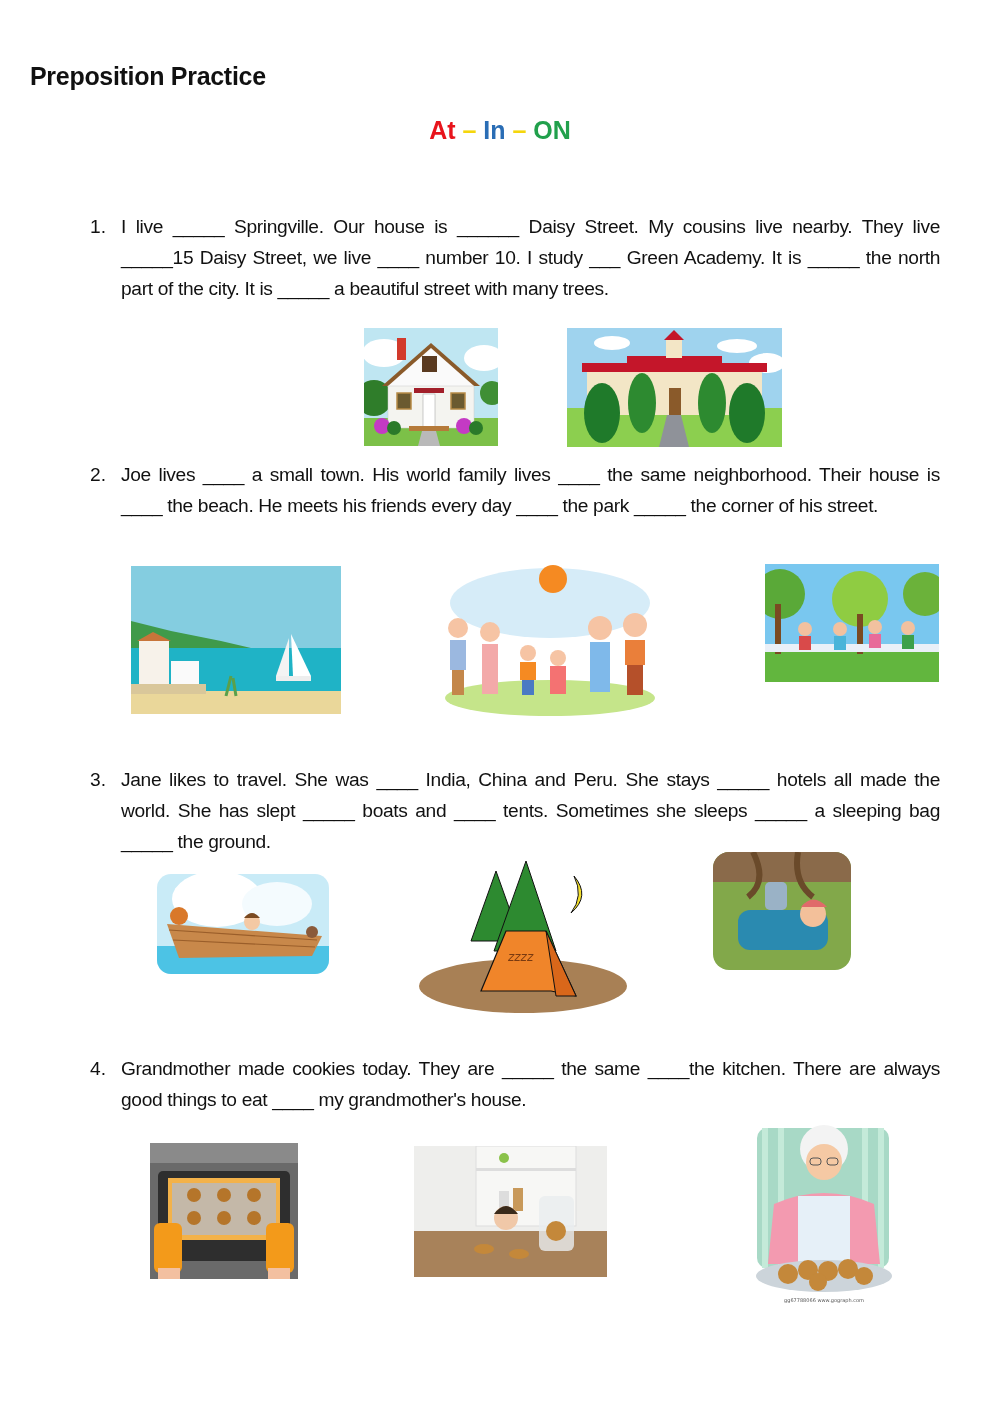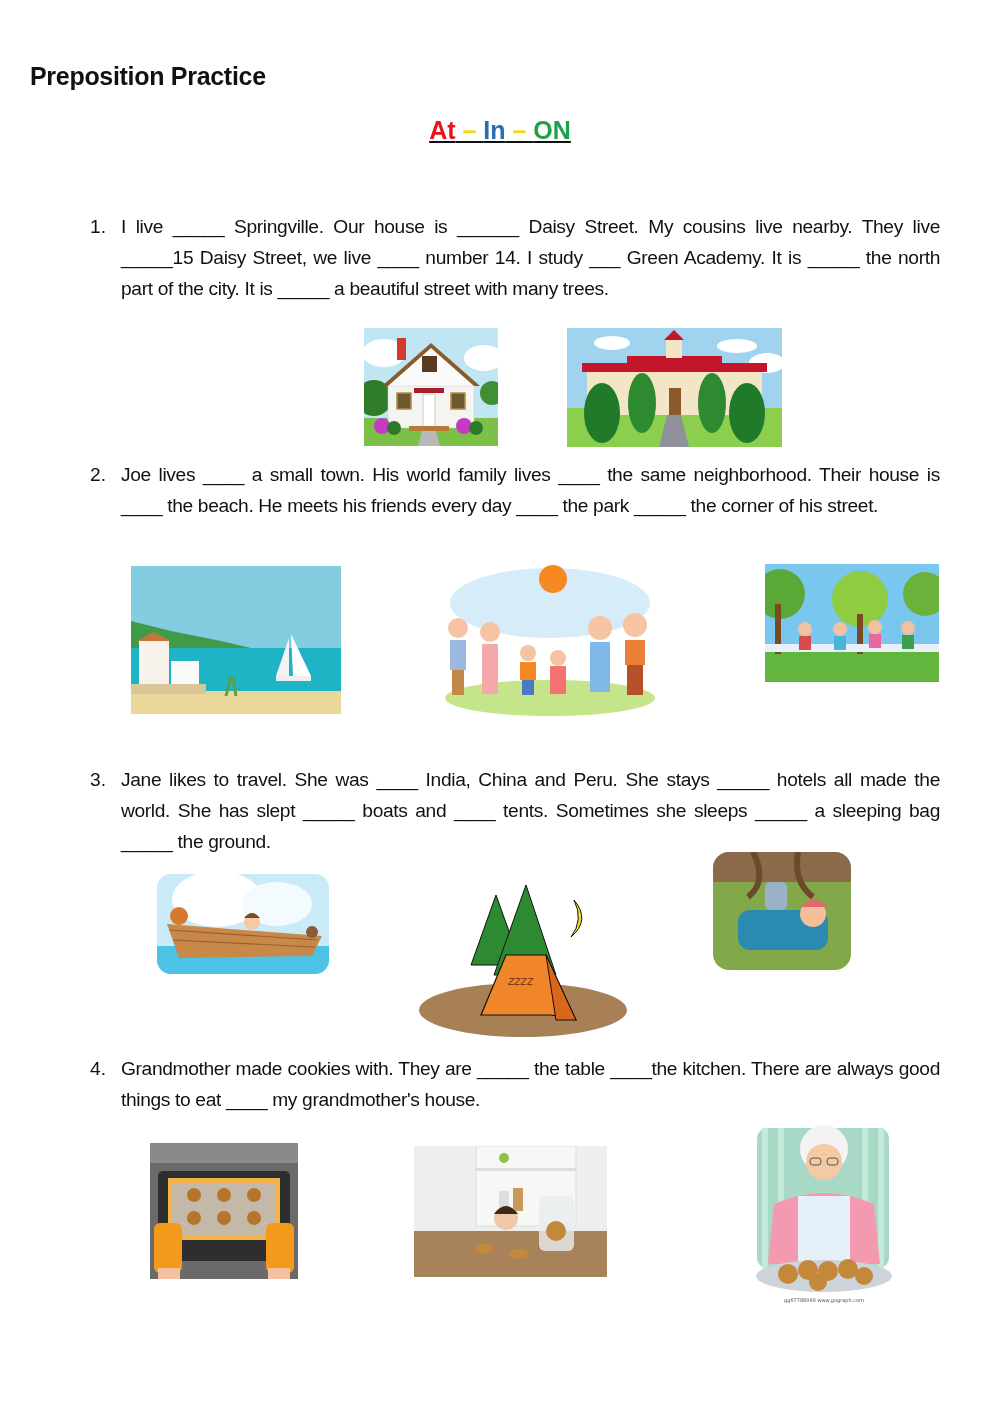--- a/index.html
+++ b/index.html
@@ -1,42 +1,42 @@
 <!DOCTYPE html>
 <html><head>
 <meta charset="utf-8">
 <style>
   html, body { margin: 0; padding: 0; background: #ffffff; }
   body { width: 1000px; height: 1414px; position: relative; overflow: hidden;
          font-family: "Liberation Sans", "DejaVu Sans", sans-serif; color: #111; }
   .title { position: absolute; top: 62px; left: 0; width: 1000px; text-align: left;
            font-size: 25px; font-weight: bold; letter-spacing: -0.3px; margin-left: 30px; }
   .subtitle { position: absolute; top: 116px; left: 0; width: 1000px; text-align: center;
-              font-size: 25px; font-weight: bold; text-decoration: underline; }
+              font-size: 25px; font-weight: bold; }
   .c-at { color: #e8141c; }
   .c-dash { color: #f5d60c; }
   .c-in { color: #2a6db5; }
   .c-on { color: #21a04c; }
   .q { position: absolute; left: 90px; width: 850px; font-size: 19.2px; line-height: 31px; }
   .q .num { position: absolute; left: 0; top: 0; width: 30px; }
   .q .txt { margin-left: 31px; text-align: justify; letter-spacing: -0.35px; }
   .pic { position: absolute; overflow: hidden; }
   .pic svg { display: block; width: 100%; height: 100%; }
 </style>
 </head>
 <body>
 
 <div class="title">Preposition Practice</div>
 <div class="subtitle">
   <span class="c-at">At</span><span class="c-dash"> – </span><span class="c-in">In</span><span class="c-dash"> – </span><span class="c-on">ON</span>
 </div>
 
 <div class="q" style="top:211px;">
   <span class="num">1.</span>
-  <div class="txt">I live _____ Springville. Our house is ______ Daisy Street. My cousins live nearby. They live _____15 Daisy Street, we live ____ number 14.  I study ___ Green Academy. It is _____ the north part of the city. It is _____ a beautiful street with many trees.</div>
+  <div class="txt">I live _____ Springville. Our house is ______ Daisy Street. My cousins live nearby. They live _____15 Daisy Street, we live ____ number 10.  I study ___ Green Academy. It is _____ the north part of the city. It is _____ a beautiful street with many trees.</div>
 </div>
 
 <div class="pic" style="left:364px; top:328px; width:134px; height:118px;">
   <svg viewBox="0 0 134 118" preserveAspectRatio="none">
     <rect width="134" height="118" fill="#bfe6f2"></rect>
     <ellipse cx="20" cy="25" rx="22" ry="14" fill="#fff"></ellipse>
     <ellipse cx="120" cy="30" rx="20" ry="13" fill="#fff"></ellipse>
     <rect x="0" y="90" width="134" height="28" fill="#7cc048"></rect>
     <circle cx="10" cy="70" r="18" fill="#2f7d2a"></circle>
     <circle cx="128" cy="65" r="12" fill="#3f8f35"></circle>
@@ -163,21 +163,21 @@
     <rect x="0" y="72" width="172" height="28" fill="#4cc3e5"></rect>
     <polygon points="10,50 165,62 155,82 22,84" fill="#c8884a"></polygon>
     <path d="M12,56 L160,66 M16,66 L158,73" stroke="#9a5e2a" stroke-width="1.2"></path>
     <circle cx="22" cy="42" r="9" fill="#d9782a"></circle>
     <circle cx="95" cy="48" r="8" fill="#f4c9a4"></circle>
     <path d="M87,44 Q95,34 103,44" fill="#7a4a22"></path>
     <circle cx="155" cy="58" r="6" fill="#8a5a3a"></circle>
   </svg>
 </div>
 
-<div class="pic" style="left:416px; top:880px; width:214px; height:158px;">
+<div class="pic" style="left:416px; top:856px; width:214px; height:158px;">
   <svg viewBox="0 0 214 158" preserveAspectRatio="none">
     <rect width="214" height="158" fill="#ffffff"></rect>
     <ellipse cx="107" cy="130" rx="104" ry="27" fill="#a88055"></ellipse>
     <polygon points="80,15 55,85 105,85" fill="#2d8a30" stroke="#111" stroke-width="1"></polygon>
     <polygon points="110,5 78,95 140,95" fill="#2d8a30" stroke="#111" stroke-width="1"></polygon>
     <path d="M158,20 Q175,40 155,57 Q168,40 158,20" fill="#f3df2a" stroke="#111" stroke-width="1"></path>
     <polygon points="65,135 135,135 160,140 130,75 90,75" fill="#f0852a" stroke="#111" stroke-width="1.2"></polygon>
     <polygon points="130,75 160,140 140,140" fill="#d9671a" stroke="#111" stroke-width="1"></polygon>
     <text x="92" y="105" font-size="12" font-family="DejaVu Sans, sans-serif" fill="#7a3a10" font-style="italic">zzzz</text>
   </svg>
@@ -190,21 +190,21 @@
     <path d="M40,0 Q55,30 35,45 M85,0 Q80,30 100,45" stroke="#6a4a2a" stroke-width="6" fill="none"></path>
     <rect x="52" y="30" width="22" height="28" rx="5" fill="#9ab2c6"></rect>
     <rect x="25" y="58" width="90" height="40" rx="12" fill="#2a8ab0"></rect>
     <circle cx="100" cy="62" r="13" fill="#f3c09a"></circle>
     <path d="M88,55 Q100,40 114,55" fill="#e06a6a"></path>
   </svg>
 </div>
 
 <div class="q" style="top:1053px;">
   <span class="num">4.</span>
-  <div class="txt">Grandmother made cookies with. They are _____ the table ____the kitchen. There are always good things to eat ____ my grandmother's house.</div>
+  <div class="txt">Grandmother made cookies today. They are _____ the same ____the kitchen. There are always good things to eat ____ my grandmother's house.</div>
 </div>
 
 <div class="pic" style="left:150px; top:1143px; width:148px; height:136px;">
   <svg viewBox="0 0 148 136" preserveAspectRatio="none">
     <rect width="148" height="136" fill="#6a6a6a"></rect>
     <rect x="0" y="0" width="148" height="20" fill="#8a8a8a"></rect>
     <rect x="8" y="28" width="132" height="90" rx="5" fill="#2e2e2e"></rect>
     <rect x="18" y="35" width="112" height="62" fill="#f3b24a"></rect>
     <rect x="22" y="40" width="104" height="52" fill="#c4b8a8"></rect>
     <g fill="#b5752a">

